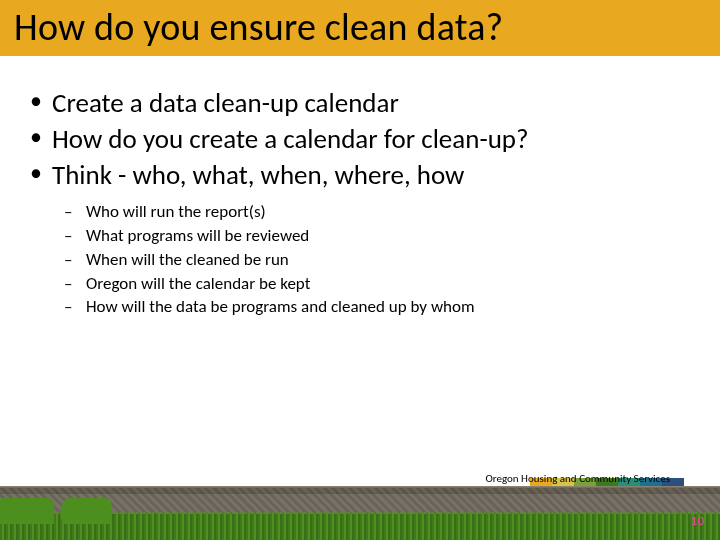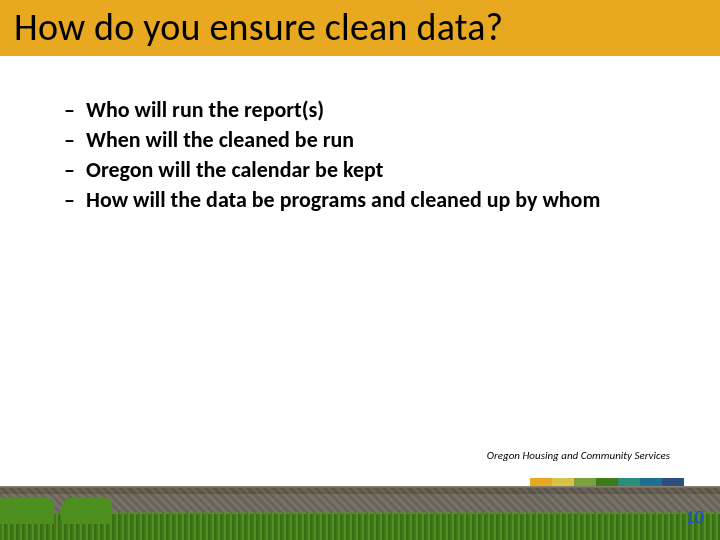--- a/index.html
+++ b/index.html
@@ -29,52 +29,50 @@
   }
   ul.top > li::before {
     content: "•";
     position: absolute;
     left: 4px;
     top: 0;
     font-size: 24px;
   }
   ul.sub { list-style: none; margin-top: 10px; padding-left: 38px; }
   ul.sub > li {
-    font-size: 22px;
+    font-size: 17px;
     line-height: 1.28;
     margin-bottom: 2px;
     position: relative;
     padding-left: 22px;
-    font-weight: bold;
   }
   ul.sub > li::before {
     content: "–";
     position: absolute;
     left: 0;
     top: 0;
   }
   .subtext {
     font-size: 20px;
     margin-left: 130px;
     margin-top: 10px;
   }
   .org-label {
     position: absolute;
     right: 50px;
-    bottom: 78px;
+    bottom: 55px;
     font-size: 11px;
     color: #000;
-    font-style: italic;
   }
   .page-num {
     position: absolute;
     right: 16px;
     bottom: 12px;
-    font-size: 18px;
-    color: #1d4ed8;
+    font-size: 13px;
+    color: #ec4899;
   }
   
   .footer-band {
     position: absolute;
     left: 0; right: 0; bottom: 0;
     height: 64px;
   }
   .color-strip {
     position: absolute;
     right: 36px;
@@ -124,22 +122,28 @@
 </head>
 <body>
 
 <div class="slide">
 
   <div class="title-bar">
     <h1>How do you ensure clean data?</h1>
   </div>
 
   <div class="content">
+    <ul class="top">
+      <li>Create a data clean-up calendar</li>
+      <li>How do you create a calendar for clean-up?</li>
+      <li>Think - who, what, when, where, how</li>
+    </ul>
     <ul class="sub">
       <li>Who will run the report(s)</li>
+      <li>What programs will be reviewed</li>
       <li>When will the cleaned be run</li>
       <li>Oregon will the calendar be kept</li>
       <li>How will the data be programs and cleaned up by whom</li>
     </ul>
   </div>
 
   <div class="footer-band">
     <div class="rail"></div>
     <div class="texture"></div>
     <div class="grass-top"></div>

